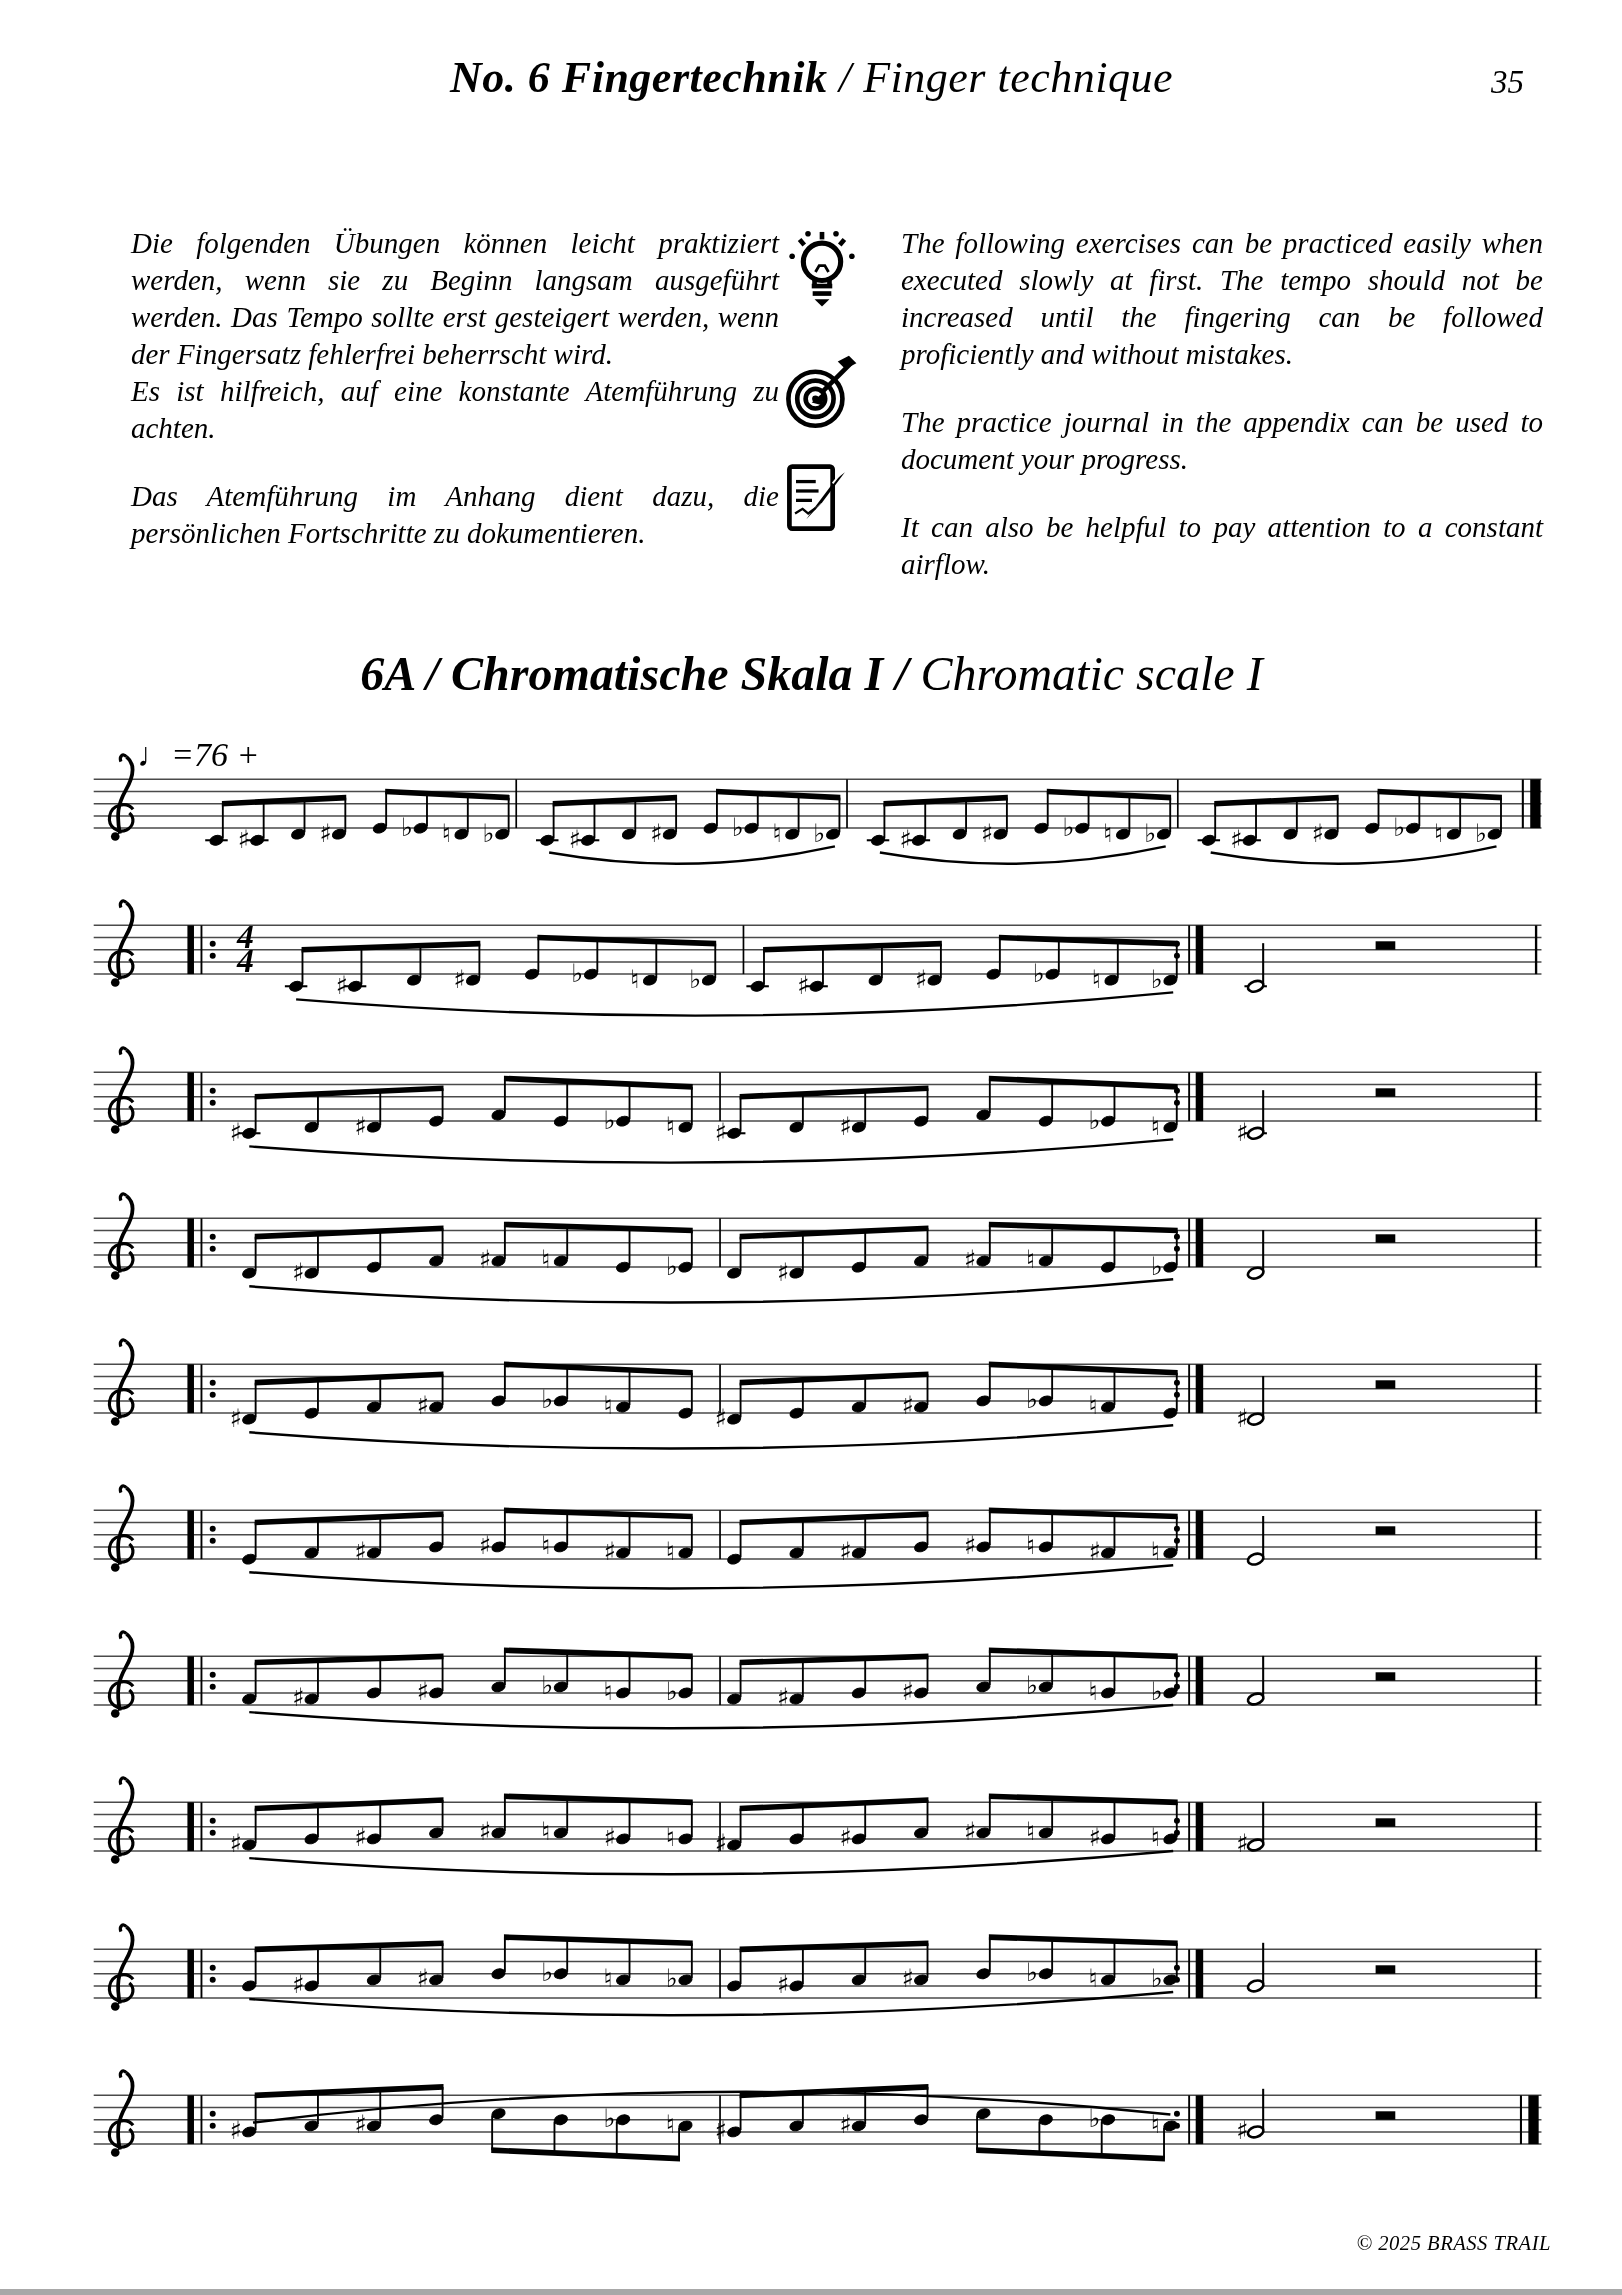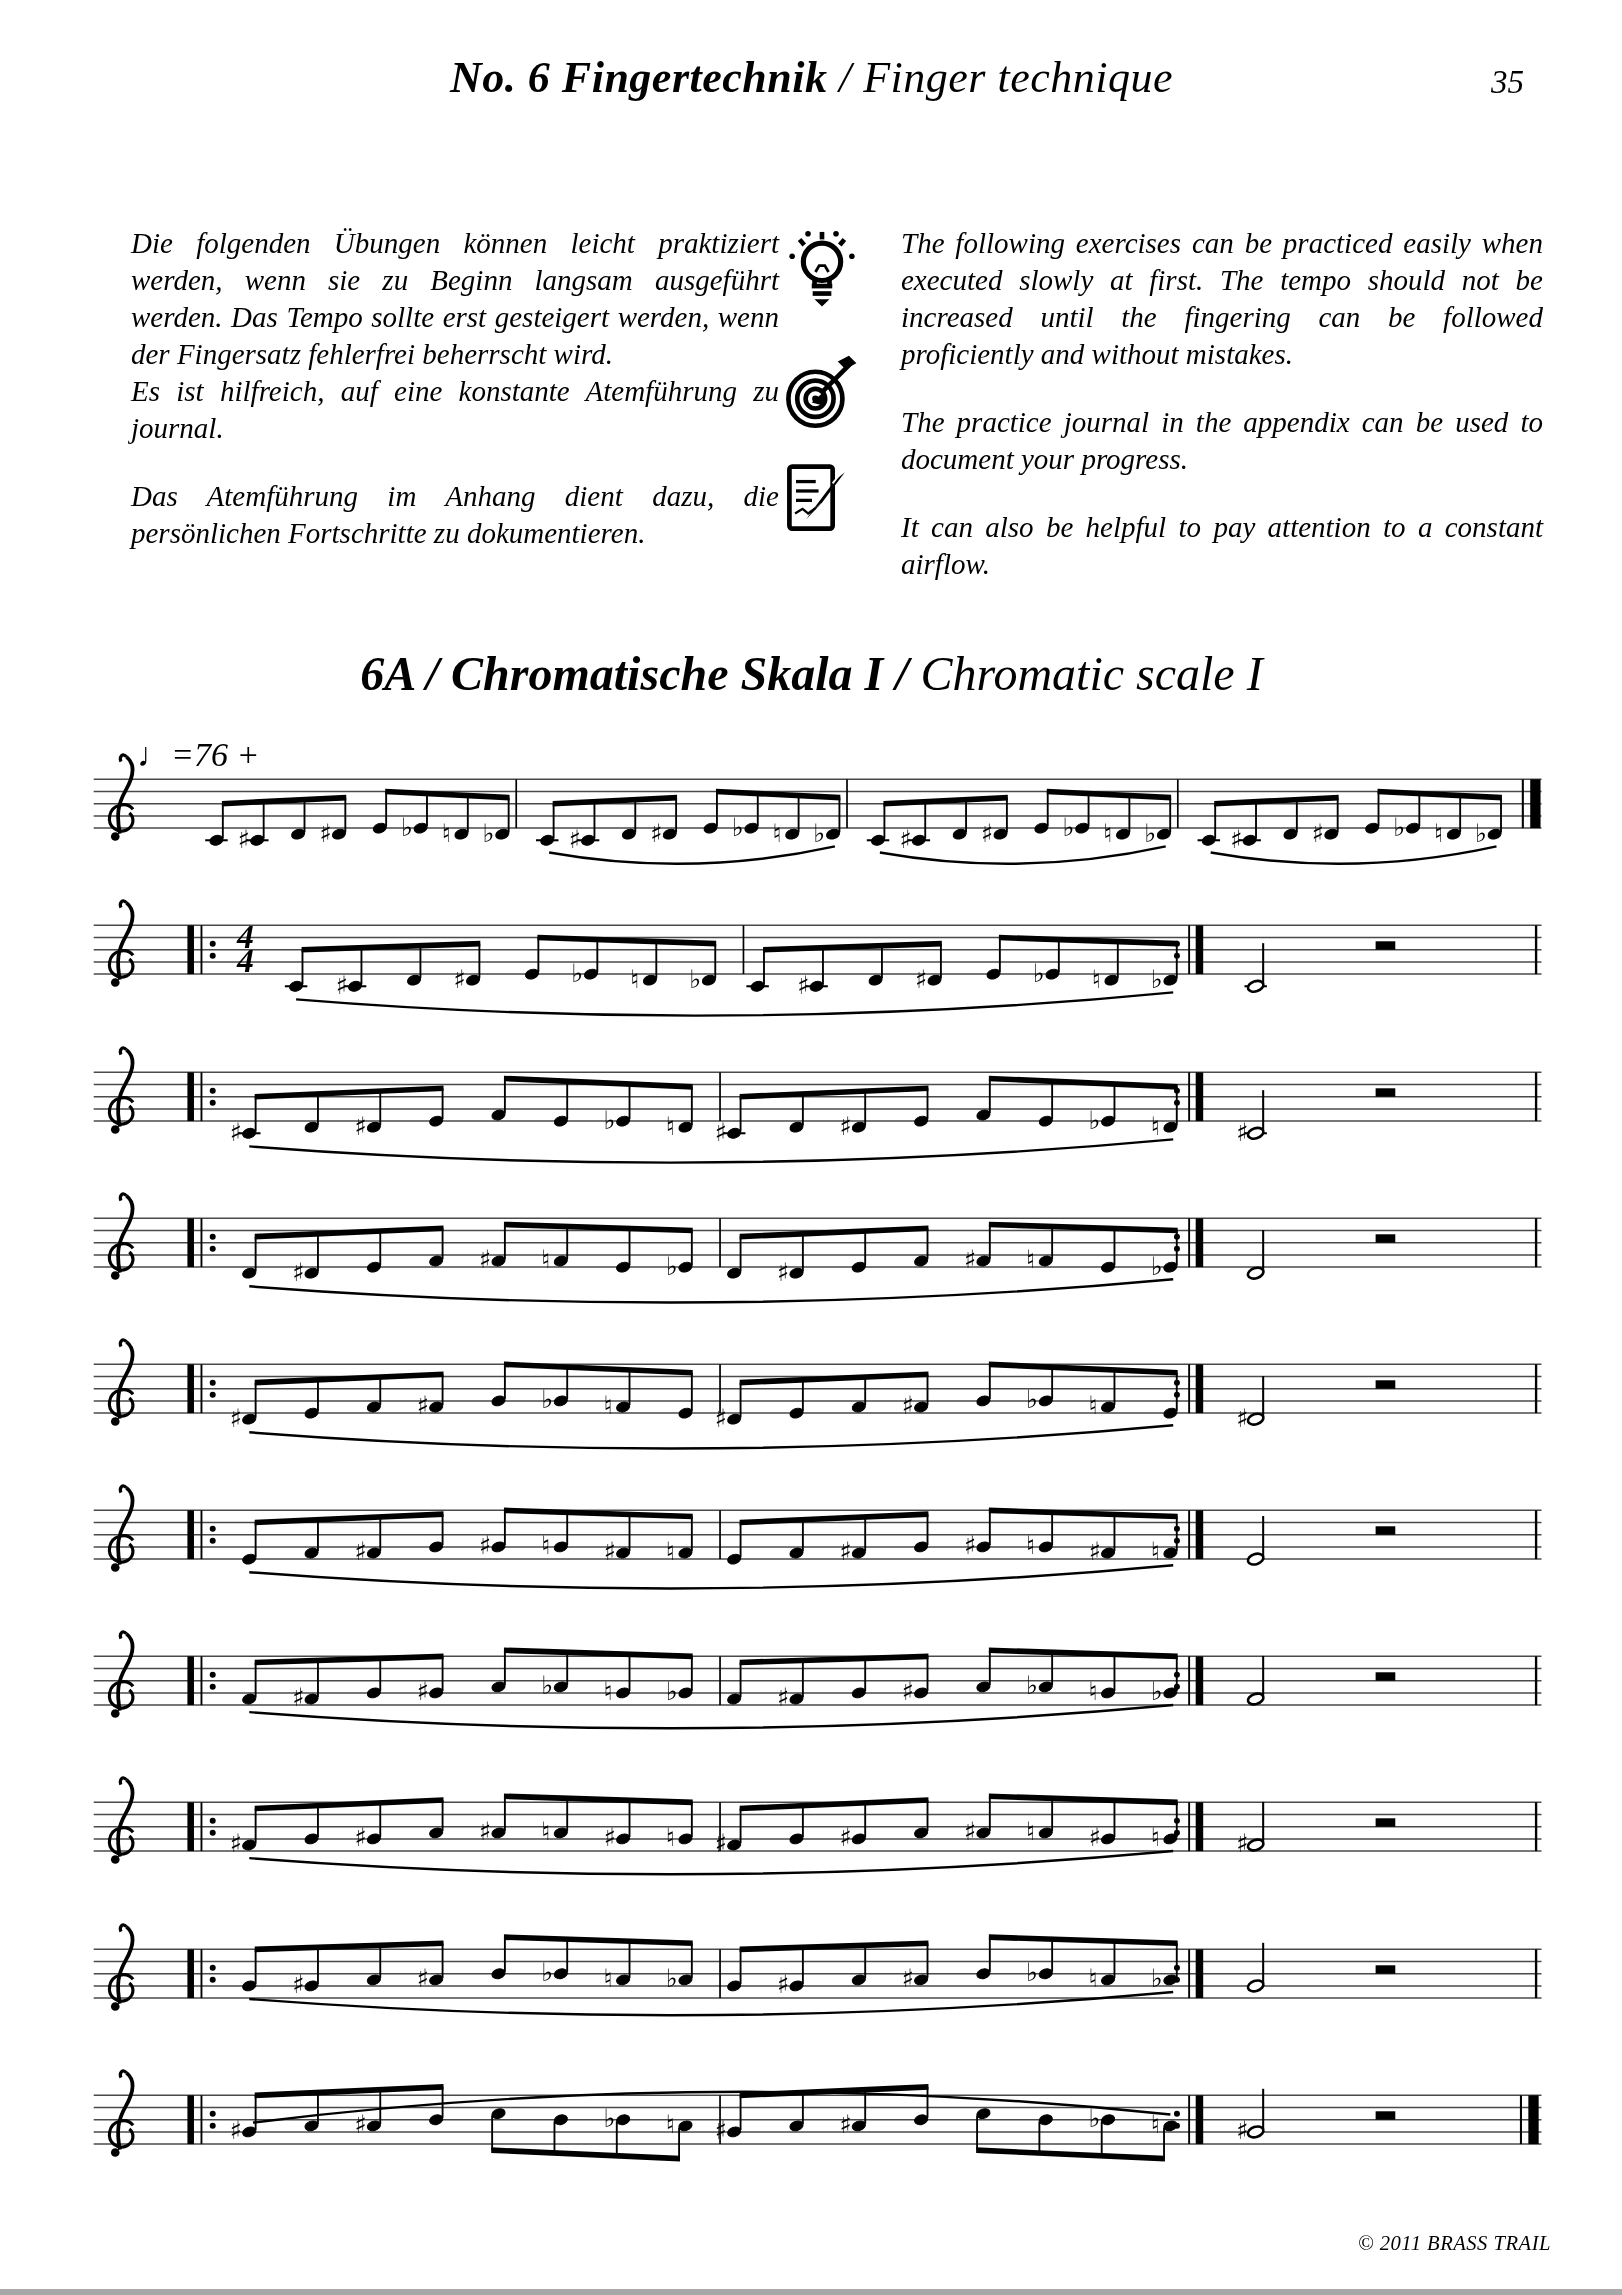--- a/index.html
+++ b/index.html
@@ -29,21 +29,21 @@
 
 <div id="page">
 
   <div class="abs title">
     <span class="bold">No. 6 Fingertechnik</span><span> / Finger technique</span>
   </div>
   <div class="abs pagenum">35</div>
 
   <div class="abs col" id="german-col">
     <p>Die folgenden Übungen können leicht praktiziert werden, wenn sie zu Beginn langsam ausgeführt werden. Das Tempo sollte erst gesteigert werden, wenn der Fingersatz fehlerfrei beherrscht wird.</p>
-    <p>Es ist hilfreich, auf eine konstante Atemführung zu journal.</p>
+    <p>Es ist hilfreich, auf eine konstante Atemführung zu achten.</p>
     <p class="gap">Das Atemführung im Anhang dient dazu, die persönlichen Fortschritte zu dokumentieren.</p>
   </div>
 
   <div class="abs icon-box" style="top:230px;">
     <svg width="84" height="86" viewBox="0 0 90 90">
       <circle cx="45" cy="33" r="20" fill="none" stroke="#000" stroke-width="5.5"></circle>
       <line x1="37" y1="50" x2="37" y2="57" stroke="#000" stroke-width="5"></line>
       <line x1="53" y1="50" x2="53" y2="57" stroke="#000" stroke-width="5"></line>
       <line x1="34" y1="59" x2="56" y2="59" stroke="#000" stroke-width="5"></line>
       <line x1="35" y1="67" x2="55" y2="67" stroke="#000" stroke-width="5"></line>
@@ -897,16 +897,16 @@
           <text x="1319" y="107" font-size="27" font-family="DejaVu Sans, sans-serif" fill="#000000">♯</text>
           <ellipse cx="1340" cy="99" rx="8.5" ry="5.4" fill="#fff" stroke="#000000" stroke-width="2.8" transform="rotate(-18 1340 99)"></ellipse>
           <line x1="1348" x2="1348" y1="96" y2="53" stroke="#000000" stroke-width="2.2"></line>
           <rect x="1468" y="77" width="21" height="9" fill="#000000"></rect>
           <rect x="1622" y="60" width="2.2" height="52" fill="#000000"></rect>
           <rect x="1631" y="60" width="11" height="52" fill="#000000"></rect>
         </svg>
       </div>
     </div>
 
-  <div class="abs copyright">© 2011 BRASS TRAIL</div>
+  <div class="abs copyright">© 2025 BRASS TRAIL</div>
   <div class="abs bottom-strip"></div>
 </div>
 
 
 </body></html>

